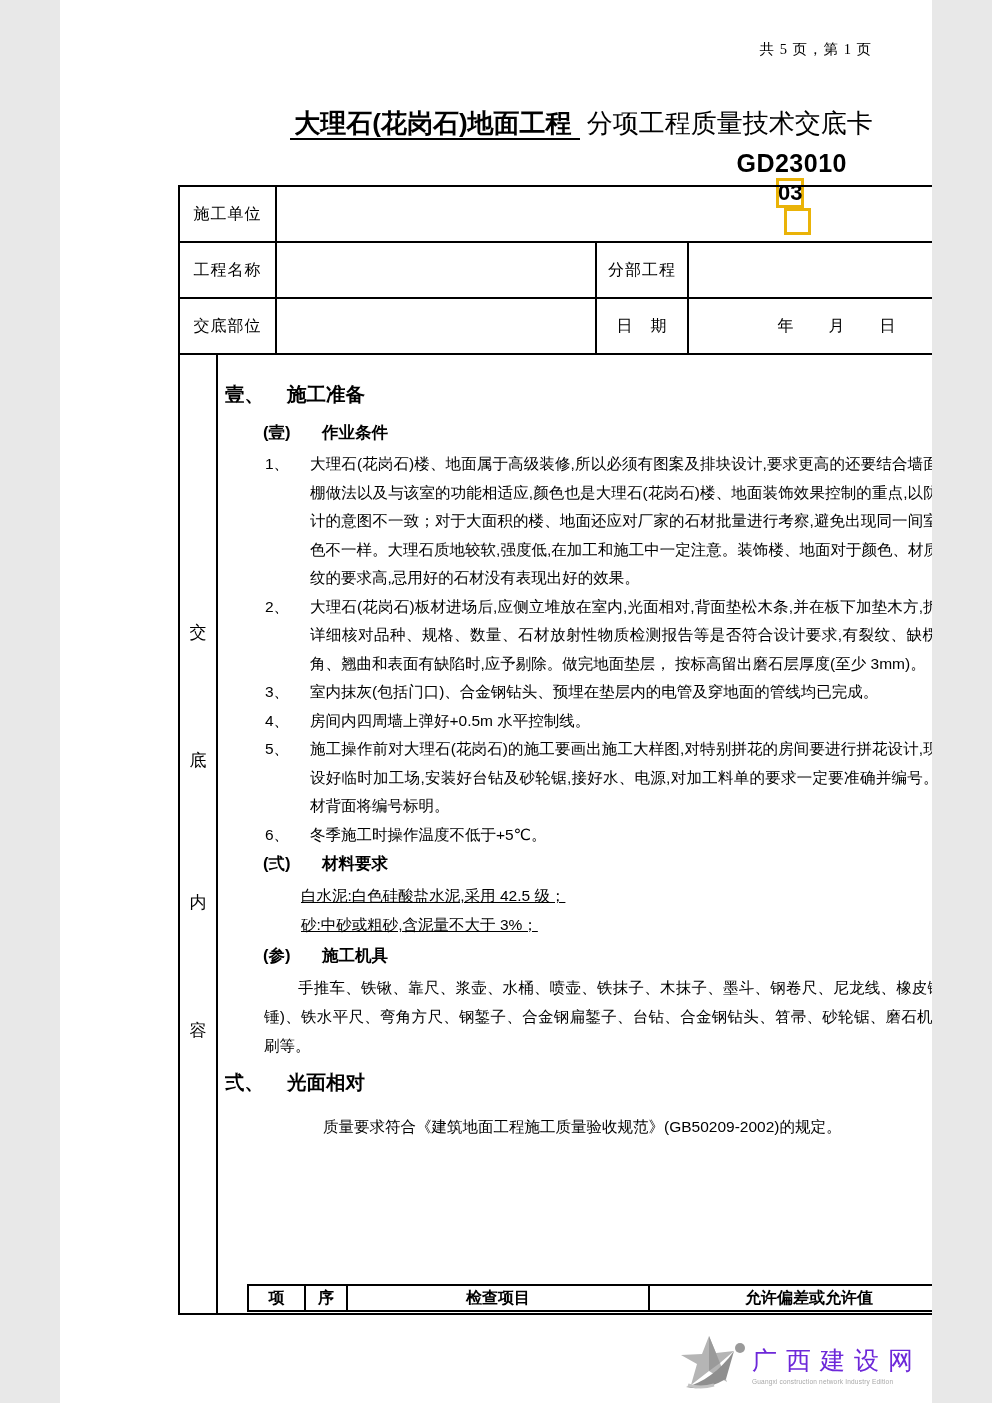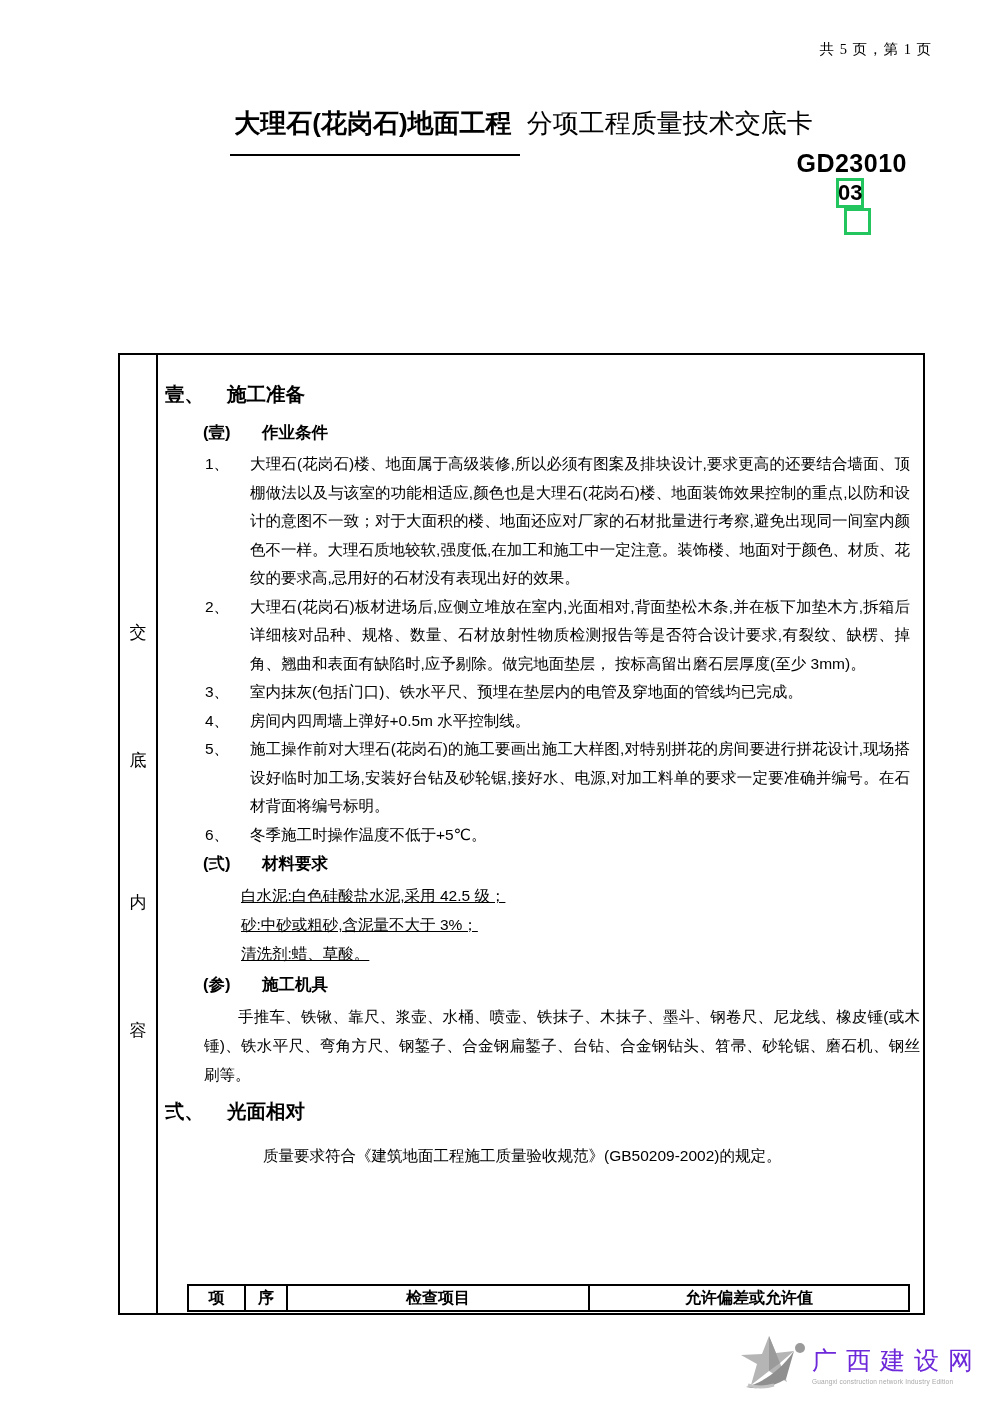--- a/index.html
+++ b/index.html
@@ -1,39 +1,39 @@
 <!DOCTYPE html>
 <html><head>
 <meta charset="utf-8">
 <style>
   * { margin:0; padding:0; box-sizing:border-box; }
   html,body { background:#e8e8e8; }
   .page {
-    position:relative; width:992px; height:1403px; margin:0 auto;
+    position:relative; width:872px; height:1403px; margin:0 auto;
     background:#ffffff; color:#000;
     font-family:"Liberation Sans","DejaVu Sans",sans-serif;
     overflow:hidden;
   }
   .page-indicator {
     position:absolute; top:40px; right:60px;
     font-size:14.5px; font-family:"Liberation Serif","DejaVu Serif",serif;
     letter-spacing:1px;
   }
   .doc-title {
     position:absolute; top:106px; left:118px; width:807px;
     text-align:center; font-size:26px; white-space:nowrap;
   }
-  .title-u { font-weight:bold; border-bottom:2px solid #000; padding:0 8px 16px 4px; }
+  .title-u { font-weight:bold; border-bottom:2px solid #000; padding:0 8px 0 4px; }
   .code-row {
     position:absolute; top:149px; right:85px;
     display:flex; align-items:center; font-weight:bold;flex-direction:column;
   }
   .code-text { font-size:25px; letter-spacing:0.5px; }
   .code-box {
-    width:28px; height:30px; border:3px solid #22c55e; margin-left:-3px;
+    width:28px; height:30px; border:3px solid #eab308; margin-left:-3px;
     display:flex; align-items:center; justify-content:center;
     font-size:22px;
   }
   .code-box.empty { width:27px; height:27px; margin-left:11px; }
 
   .info-table {
     position:absolute; top:185px; left:118px; width:807px;
     border-collapse:collapse; table-layout:fixed;
   }
   .info-table td { border:2px solid #000; height:56px; font-size:16px; padding:0 6px; }
@@ -87,20 +87,46 @@
   <div class="page-indicator">共 5 页，第 1 页</div>
 
   <div class="doc-title"><span class="title-u">大理石(花岗石)地面工程</span><span> 分项工程质量技术交底卡</span></div>
 
   <div class="code-row">
     <span class="code-text">GD23010</span>
     <span class="code-box">03</span>
     <span class="code-box empty"></span>
   </div>
 
+  <table class="info-table">
+    <colgroup>
+        <col style="width:97px">
+        <col style="width:320px">
+        <col style="width:92px">
+        <col style="width:298px">
+      </colgroup>
+    <tbody>
+        <tr>
+      <td class="lbl">施工单位</td>
+      <td class="val" colspan="3"></td>
+    </tr>
+    <tr>
+      <td class="lbl">工程名称</td>
+      <td class="val"></td>
+      <td class="lbl">分部工程</td>
+      <td class="val"></td>
+    </tr>
+    <tr>
+      <td class="lbl">交底部位</td>
+      <td class="val"></td>
+      <td class="lbl">日　期</td>
+      <td class="lbl">年　　月　　日</td>
+    </tr>
+  </tbody>
+    </table>
 
   <div class="content-box">
     <div class="side-col">
       <span class="side-char c0">交</span>
       <span class="side-char c1">底</span>
       <span class="side-char c2">内</span>
       <span class="side-char c3">容</span>
     </div>
 
     <div class="content-main">
@@ -117,42 +143,41 @@
       <div class="item">
         <span class="inum">1、</span>
         <div class="itext">大理石(花岗石)楼、地面属于高级装修,所以必须有图案及排块设计,要求更高的还要结合墙面、顶棚做法以及与该室的功能相适应,颜色也是大理石(花岗石)楼、地面装饰效果控制的重点,以防和设计的意图不一致；对于大面积的楼、地面还应对厂家的石材批量进行考察,避免出现同一间室内颜色不一样。大理石质地较软,强度低,在加工和施工中一定注意。装饰楼、地面对于颜色、材质、花纹的要求高,忌用好的石材没有表现出好的效果。</div>
       </div>
       <div class="item">
         <span class="inum">2、</span>
         <div class="itext">大理石(花岗石)板材进场后,应侧立堆放在室内,光面相对,背面垫松木条,并在板下加垫木方,拆箱后详细核对品种、规格、数量、石材放射性物质检测报告等是否符合设计要求,有裂纹、缺楞、掉角、翘曲和表面有缺陷时,应予剔除。做完地面垫层， 按标高留出磨石层厚度(至少 3mm)。</div>
       </div>
       <div class="item">
         <span class="inum">3、</span>
-        <div class="itext">室内抹灰(包括门口)、铁水平尺、预埋在垫层内的电管及穿地面的管线均已完成。</div>
+        <div class="itext">室内抹灰(包括门口)、合金钢钻头、预埋在垫层内的电管及穿地面的管线均已完成。</div>
       </div>
       <div class="item">
         <span class="inum">4、</span>
         <div class="itext">房间内四周墙上弹好+0.5m 水平控制线。</div>
       </div>
       <div class="item">
         <span class="inum">5、</span>
         <div class="itext">施工操作前对大理石(花岗石)的施工要画出施工大样图,对特别拼花的房间要进行拼花设计,现场搭设好临时加工场,安装好台钻及砂轮锯,接好水、电源,对加工料单的要求一定要准确并编号。在石材背面将编号标明。</div>
       </div>
       <div class="item">
         <span class="inum">6、</span>
         <div class="itext">冬季施工时操作温度不低于+5℃。</div>
       </div>
 
       <div class="h2" style="margin-top:3px">
         <span class="hnum">(弍)</span>
         <span>材料要求</span>
       </div>
       <div class="mline">白水泥:白色硅酸盐水泥,采用 42.5 级；</div>
       <div class="mline">砂:中砂或粗砂,含泥量不大于 3%；</div>
-      <div class="mline">清洗剂:蜡、草酸。</div>
 
       <div class="h2" style="margin-top:5px">
         <span class="hnum">(参)</span>
         <span>施工机具</span>
       </div>
       <div class="para first-indent">手推车、铁锹、靠尺、浆壶、水桶、喷壶、铁抹子、木抹子、墨斗、钢卷尺、尼龙线、橡皮锤(或木锤)、铁水平尺、弯角方尺、钢錾子、合金钢扁錾子、台钻、合金钢钻头、笤帚、砂轮锯、磨石机、钢丝刷等。</div>
 
       <div class="h1 s2">
         <span class="hnum">弍、</span>
         <span>光面相对</span>

